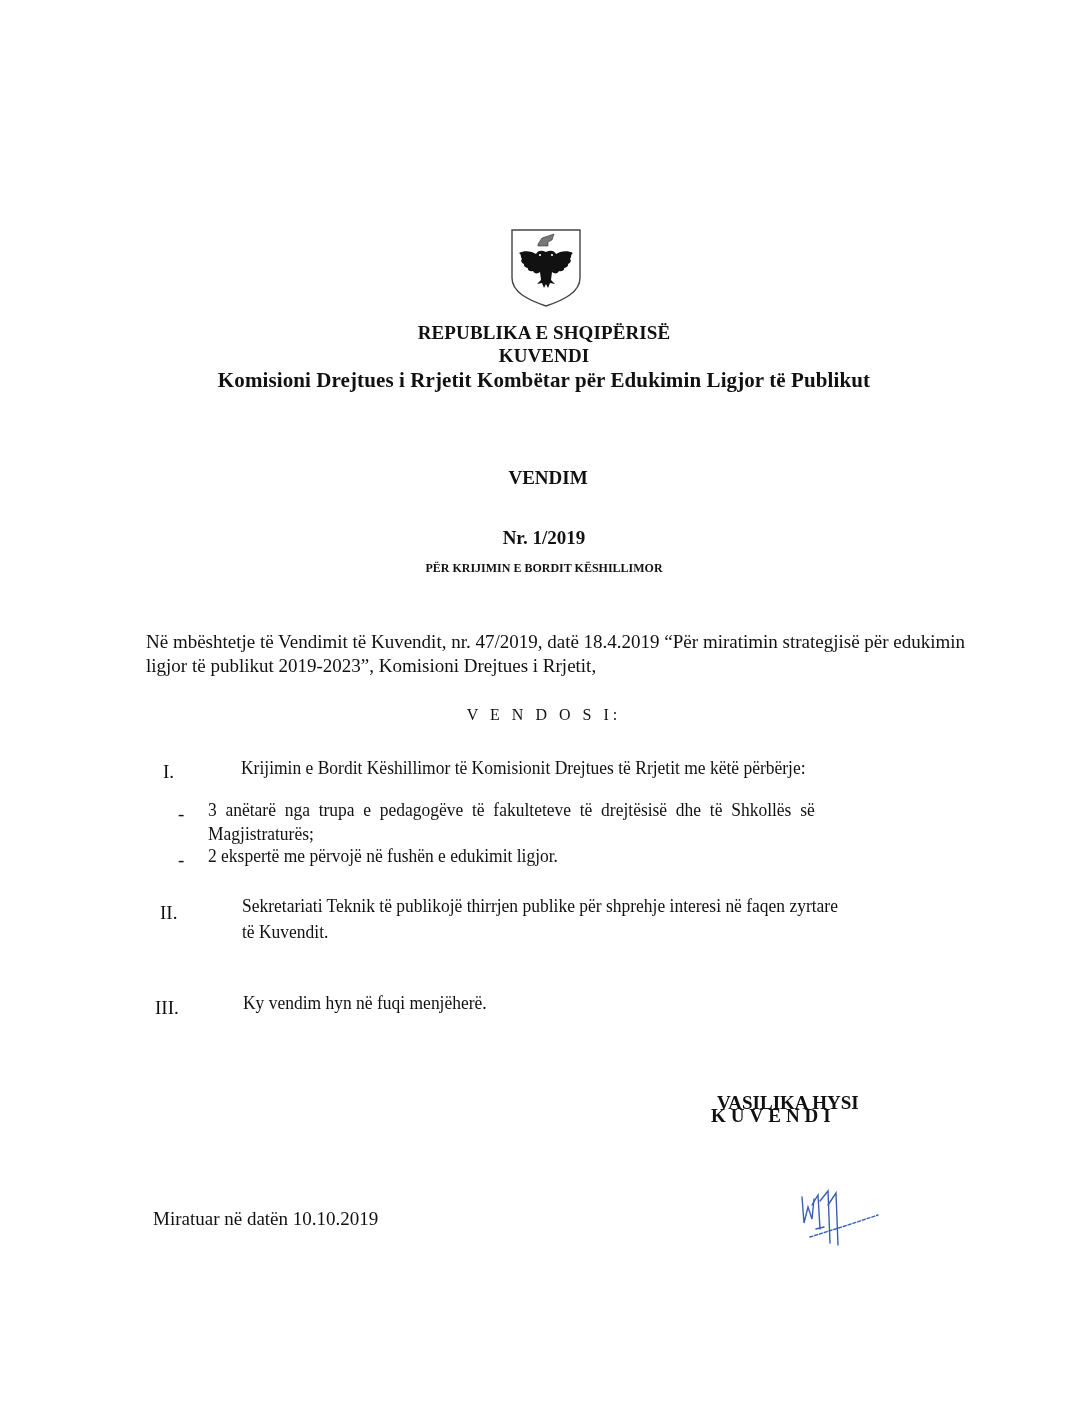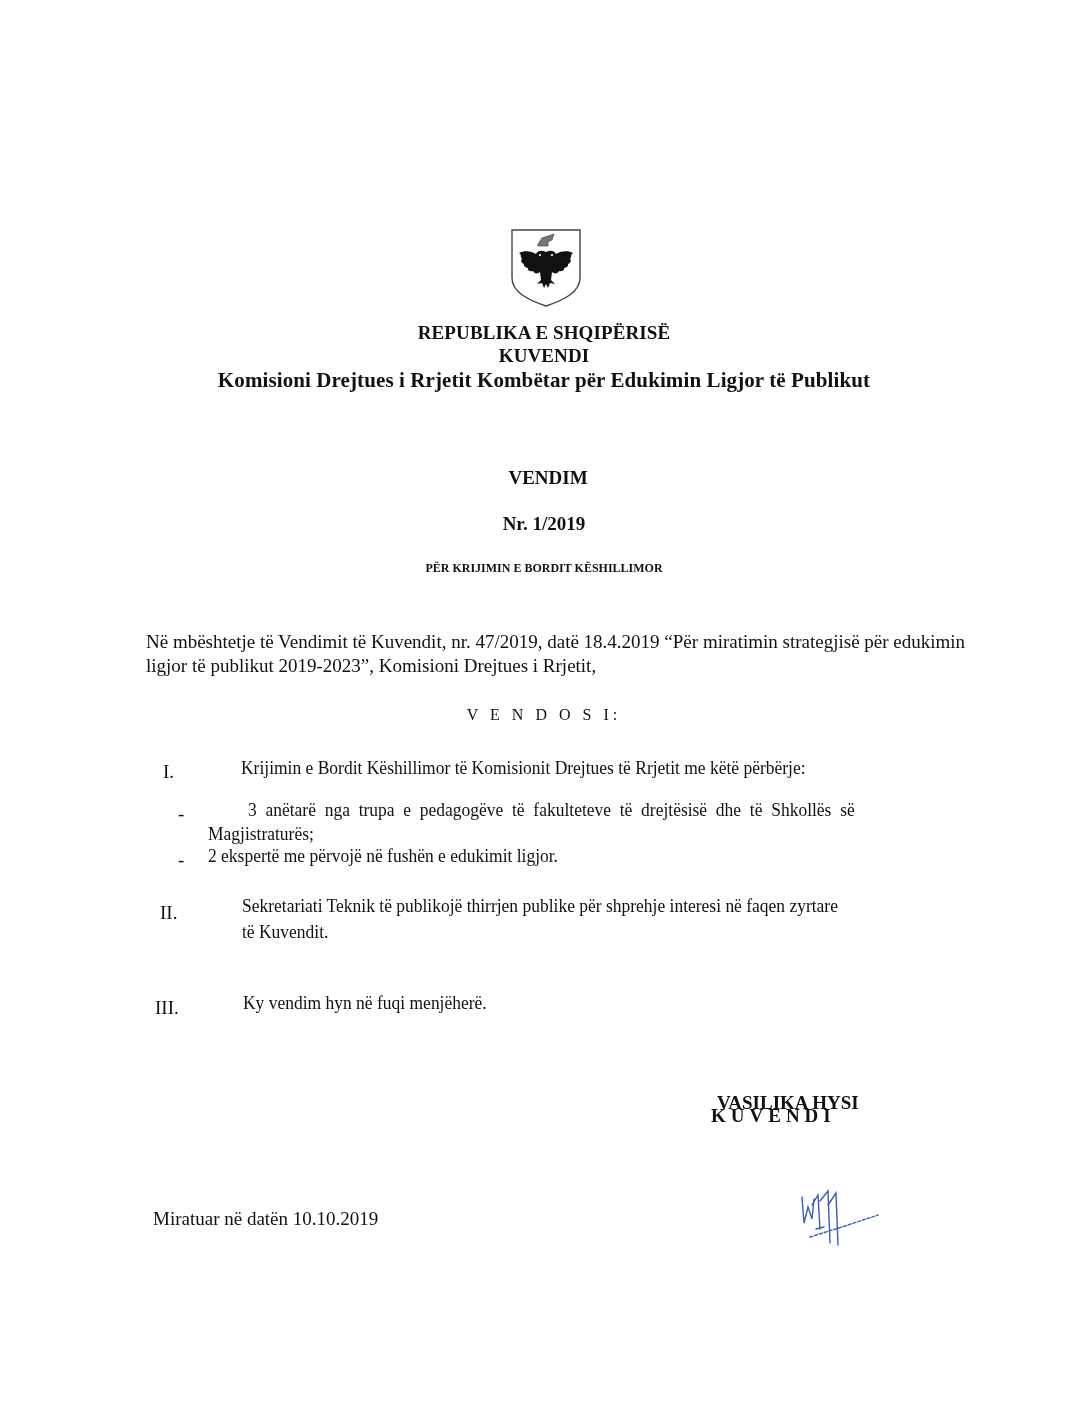--- a/index.html
+++ b/index.html
@@ -33,21 +33,21 @@
     }
     #hdr-republic { top: 322px; left: 0; width: 1088px; text-align:center; padding-left: 0px; }
     #hdr-kuvendi { top: 345px; }
     #hdr-komisioni { top: 369px; font-size: 21px; }
 
     .title {
       font-weight: bold;
       font-size: 19px;
     }
     #title-vendim { top: 467px; left: 0; width: 1088px; text-align:center; padding-left: 4px; }
-    #title-nr { top: 513px; }
+    #title-nr { top: 527px; }
     #title-per { top: 561px; font-size: 12px; }
 
     .body-text {
       font-size: 19px;
       line-height: 24px;
     }
     #preamble {
       top: 630px;
       left: 146px;
       width: 830px;
@@ -74,21 +74,21 @@
       transform: scaleX(0.92);
       transform-origin: left center;
       white-space: nowrap;
     }
 
     #item1-num { top: 761px; left: 163px; }
     #item1-text { top: 756px; left: 241px; width: 720px; }
 
     .bullet-dash { font-size: 19px; left: 178px; }
     #b1-dash { top: 803px; }
-    #b1-text { top: 798px; left: 208px; width: 748px; text-align: justify; text-align-last: justify; margin-left: 40px; }
+    #b1-text { top: 798px; left: 208px; width: 748px; text-align: justify; text-align-last: justify; }
     #b1-text2 { top: 822px; left: 208px; }
     #b2-dash { top: 849px; }
     #b2-text { top: 844px; left: 208px; }
 
     #item2-num { top: 902px; left: 160px; }
     #item2-text { top: 894px; left: 242px; width: 720px; }
     #item2-text2 { top: 920px; left: 242px; }
 
     #item3-num { top: 997px; left: 155px; }
     #item3-text { top: 991px; left: 243px; }

